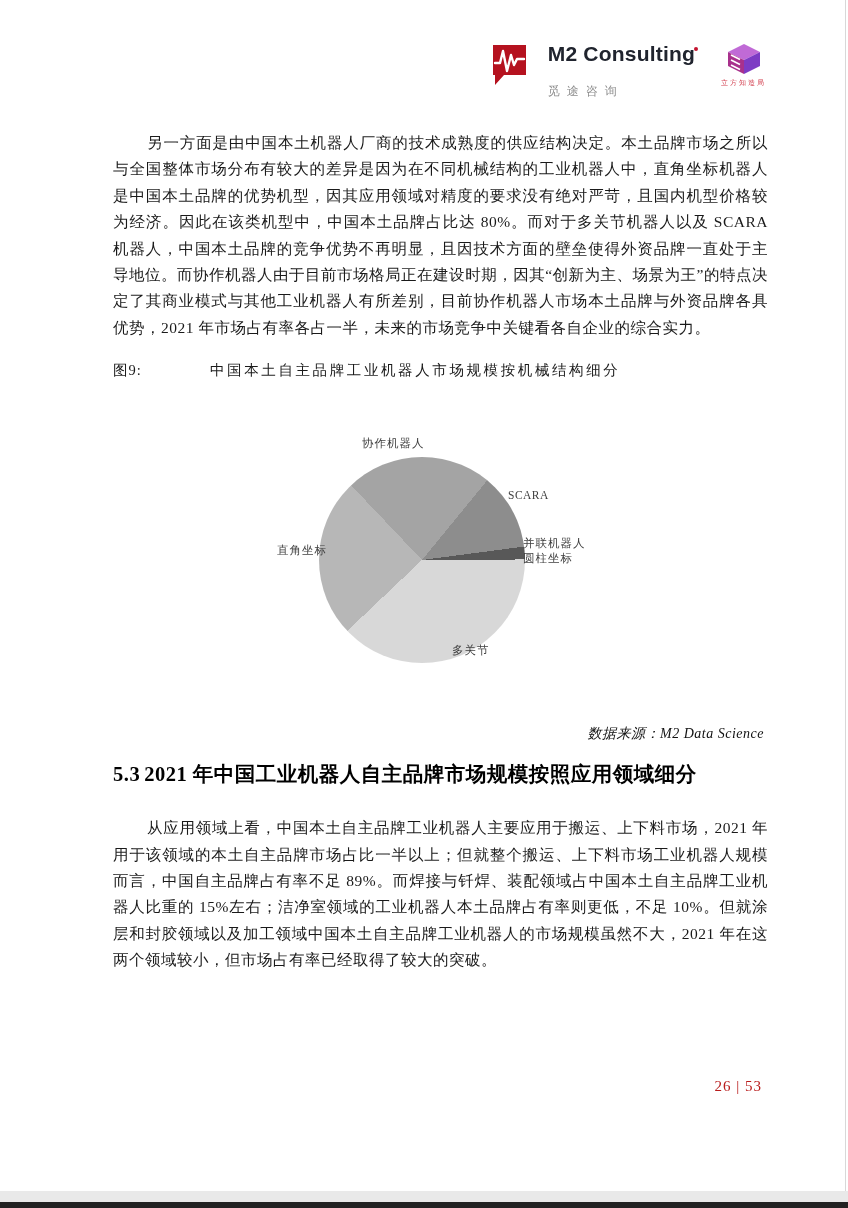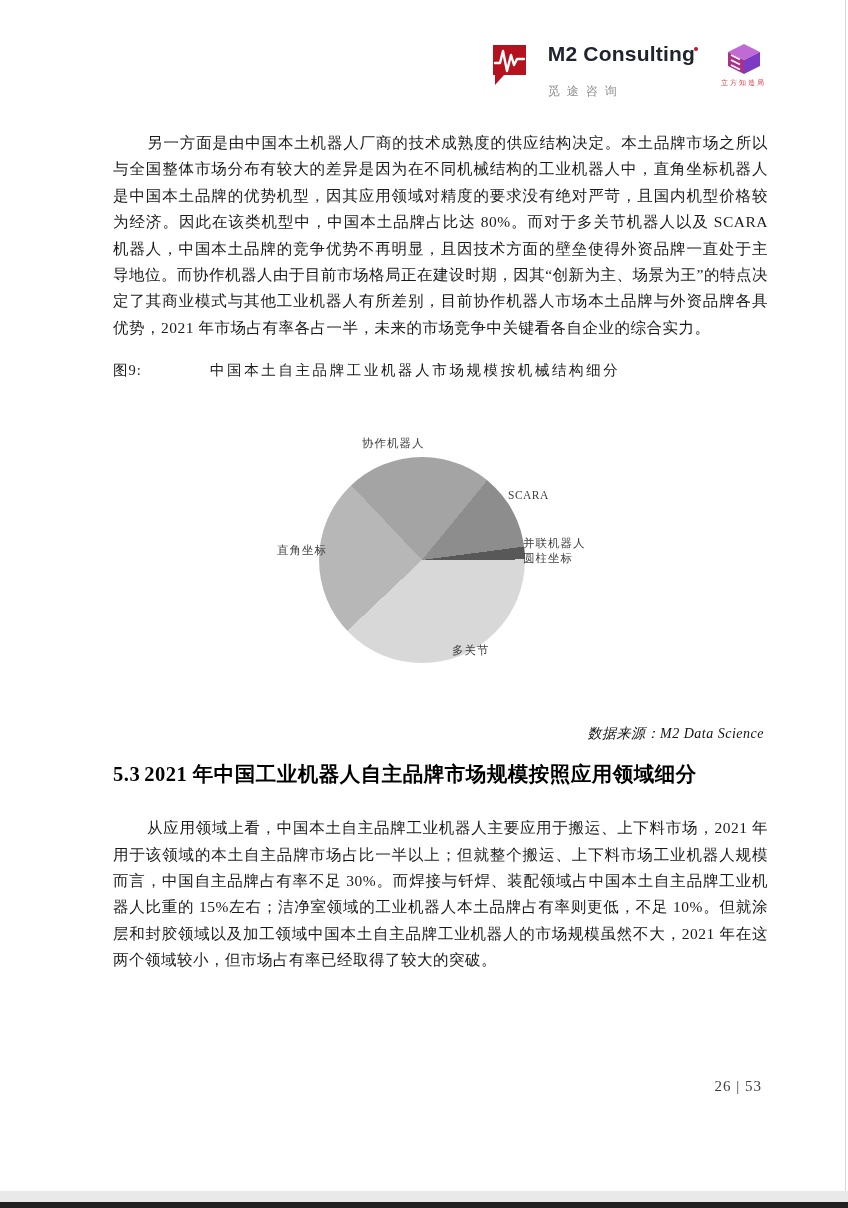--- a/index.html
+++ b/index.html
@@ -75,21 +75,21 @@
   
   .section-heading{
     margin:16px 78px 0 113px;
     font-size:20.5px;font-weight:bold;color:#000;
     letter-spacing:0.5px;line-height:30px;
   }
   .section-heading .sec-num{margin-right:4px;}
   
   .page-num{
     position:absolute;top:1078px;right:86px;
-    font-size:15px;color:#404040;letter-spacing:1px;
+    font-size:15px;color:#b91c1c;letter-spacing:1px;
   }
   .footer-strip-light{
     position:absolute;left:0;bottom:6px;width:100%;height:11px;background:#e9e9e9;
   }
   .footer-strip-dark{
     position:absolute;left:0;bottom:0;width:100%;height:6px;background:#222222;
   }
 </style>
 </head>
 <body>
@@ -142,19 +142,19 @@
     <div class="pie-label lbl-multi">多关节</div>
   </div>
 
   <div class="source-line">数据来源：M2 Data Science</div>
 
   <div class="section-heading">
     <span class="sec-num">5.3</span><span>2021 年中国工业机器人自主品牌市场规模按照应用领域细分</span>
   </div>
 
   <div class="body-text" style="margin-top:26px;">
-    <p>从应用领域上看，中国本土自主品牌工业机器人主要应用于搬运、上下料市场，2021 年用于该领域的本土自主品牌市场占比一半以上；但就整个搬运、上下料市场工业机器人规模而言，中国自主品牌占有率不足 30%。而焊接与钎焊、装配领域占中国本土自主品牌工业机器人比重的 15%左右；洁净室领域的工业机器人本土品牌占有率则更低，不足 10%。但就涂层和封胶领域以及加工领域中国本土自主品牌工业机器人的市场规模虽然不大，2021 年在这两个领域较小，但市场占有率已经取得了较大的突破。</p>
+    <p>从应用领域上看，中国本土自主品牌工业机器人主要应用于搬运、上下料市场，2021 年用于该领域的本土自主品牌市场占比一半以上；但就整个搬运、上下料市场工业机器人规模而言，中国自主品牌占有率不足 89%。而焊接与钎焊、装配领域占中国本土自主品牌工业机器人比重的 15%左右；洁净室领域的工业机器人本土品牌占有率则更低，不足 10%。但就涂层和封胶领域以及加工领域中国本土自主品牌工业机器人的市场规模虽然不大，2021 年在这两个领域较小，但市场占有率已经取得了较大的突破。</p>
   </div>
 
   <div class="page-num">26 | 53</div>
   <div class="footer-strip-light"></div>
   <div class="footer-strip-dark"></div>
 </div>
 
 </body></html>

